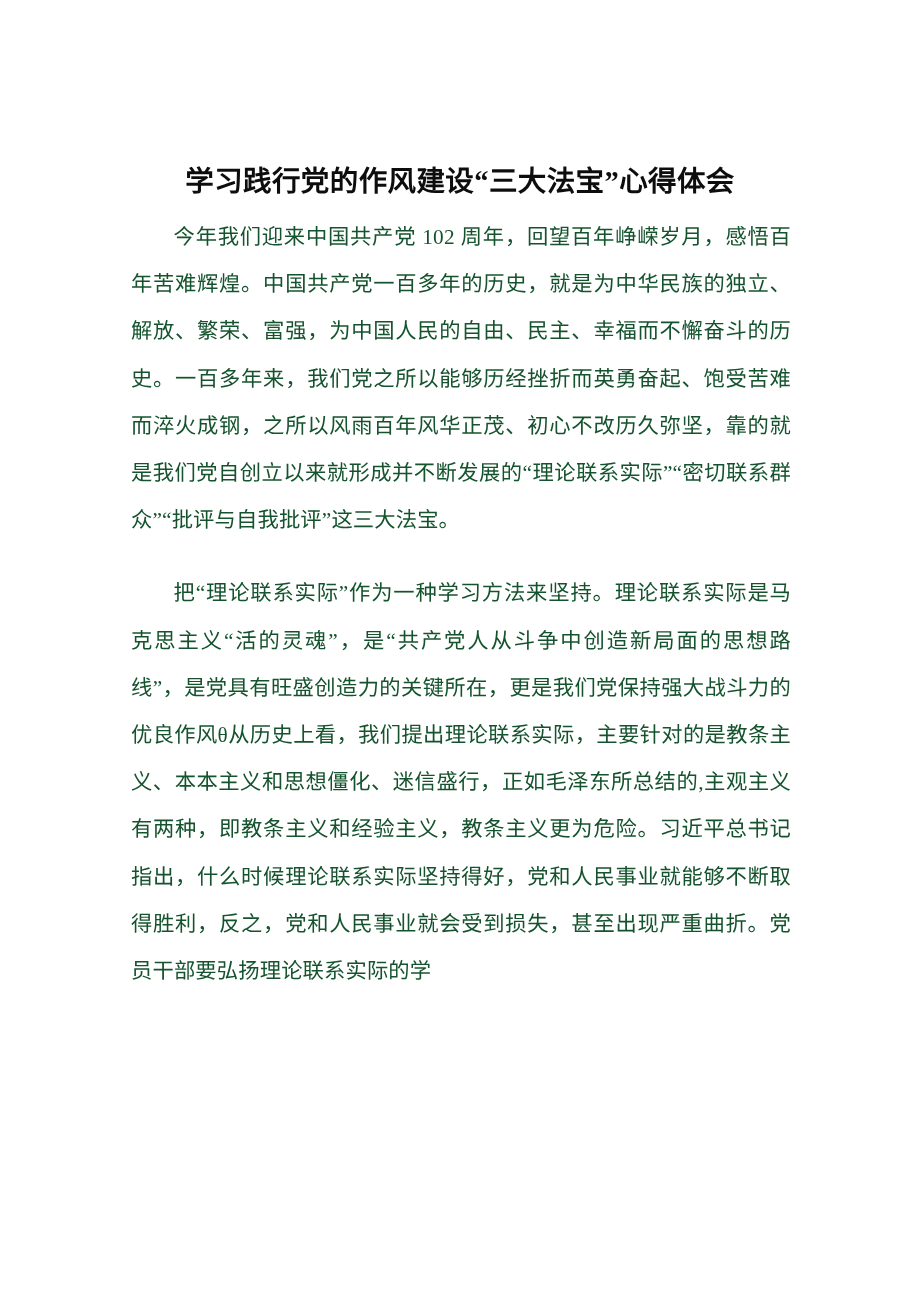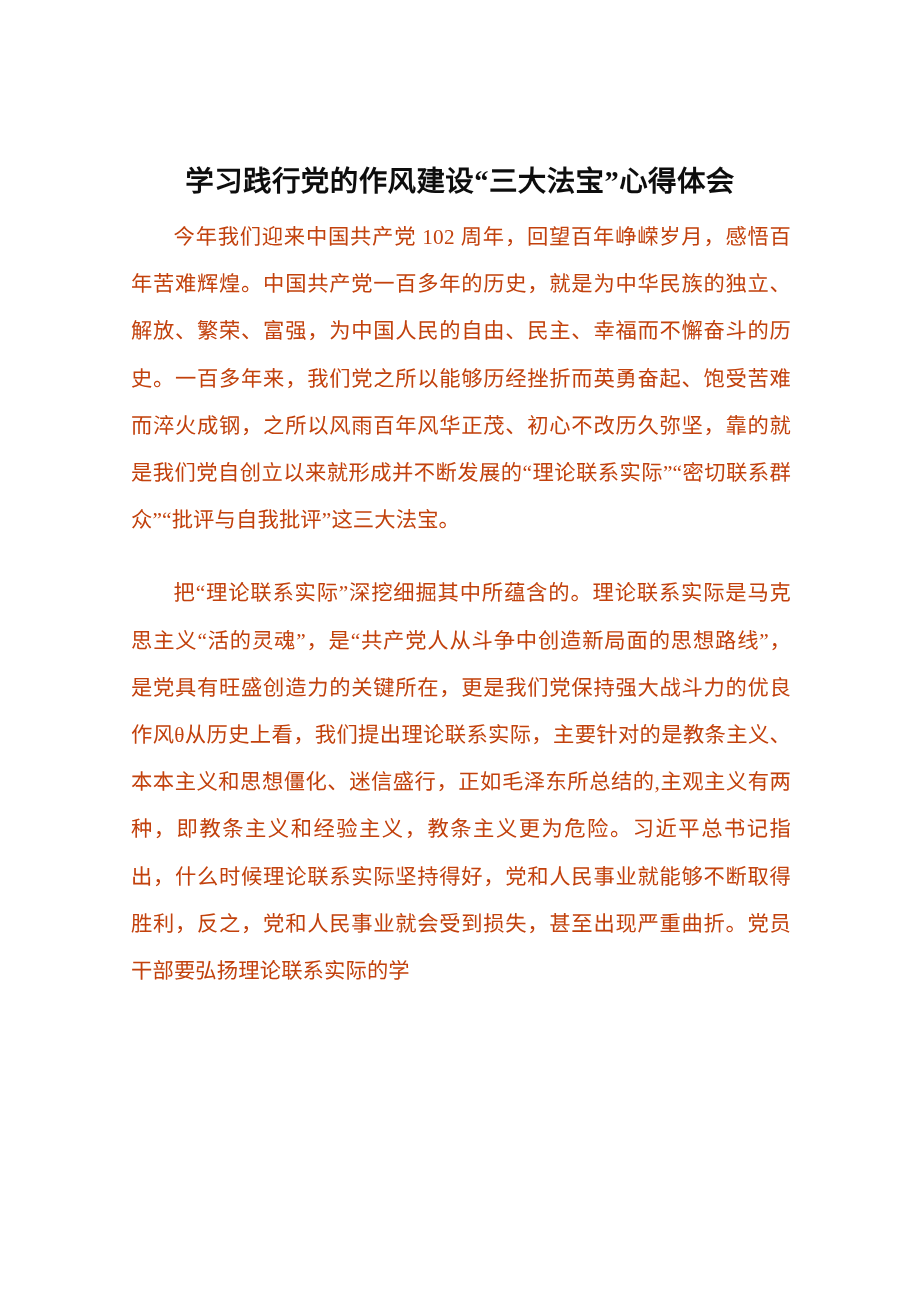--- a/index.html
+++ b/index.html
@@ -43,38 +43,38 @@
     width: 660px;
   }
 
   .para {
     margin: 0 0 0 0;
     font-size: 21.3px;
     line-height: 47.2px;
     text-align: justify;
     text-justify: inter-ideograph;
     text-indent: 2em;
-    color: #c2410c;
+    color: #14532d;
     letter-spacing: 0.15px;
     word-break: break-all;
   }
 
   .para + .para {
     margin-top: 26px;
   }
 </style>
 </head>
 <body>
 
 <div id="page">
 
   <h1 class="doc-title">学习践行党的作风建设“三大法宝”心得体会</h1>
 
   <div class="body-col">
 
     <p class="para">今年我们迎来中国共产党 102 周年，回望百年峥嵘岁月，感悟百年苦难辉煌。中国共产党一百多年的历史，就是为中华民族的独立、解放、繁荣、富强，为中国人民的自由、民主、幸福而不懈奋斗的历史。一百多年来，我们党之所以能够历经挫折而英勇奋起、饱受苦难而淬火成钢，之所以风雨百年风华正茂、初心不改历久弥坚，靠的就是我们党自创立以来就形成并不断发展的“理论联系实际”“密切联系群众”“批评与自我批评”这三大法宝。</p>
 
 
-    <p class="para">把“理论联系实际”深挖细掘其中所蕴含的。理论联系实际是马克思主义“活的灵魂”，是“共产党人从斗争中创造新局面的思想路线”，是党具有旺盛创造力的关键所在，更是我们党保持强大战斗力的优良作风θ从历史上看，我们提出理论联系实际，主要针对的是教条主义、本本主义和思想僵化、迷信盛行，正如毛泽东所总结的,主观主义有两种，即教条主义和经验主义，教条主义更为危险。习近平总书记指出，什么时候理论联系实际坚持得好，党和人民事业就能够不断取得胜利，反之，党和人民事业就会受到损失，甚至出现严重曲折。党员干部要弘扬理论联系实际的学</p>
+    <p class="para">把“理论联系实际”作为一种学习方法来坚持。理论联系实际是马克思主义“活的灵魂”，是“共产党人从斗争中创造新局面的思想路线”，是党具有旺盛创造力的关键所在，更是我们党保持强大战斗力的优良作风θ从历史上看，我们提出理论联系实际，主要针对的是教条主义、本本主义和思想僵化、迷信盛行，正如毛泽东所总结的,主观主义有两种，即教条主义和经验主义，教条主义更为危险。习近平总书记指出，什么时候理论联系实际坚持得好，党和人民事业就能够不断取得胜利，反之，党和人民事业就会受到损失，甚至出现严重曲折。党员干部要弘扬理论联系实际的学</p>
 
   </div>
 
 </div>
 
 </body></html>

